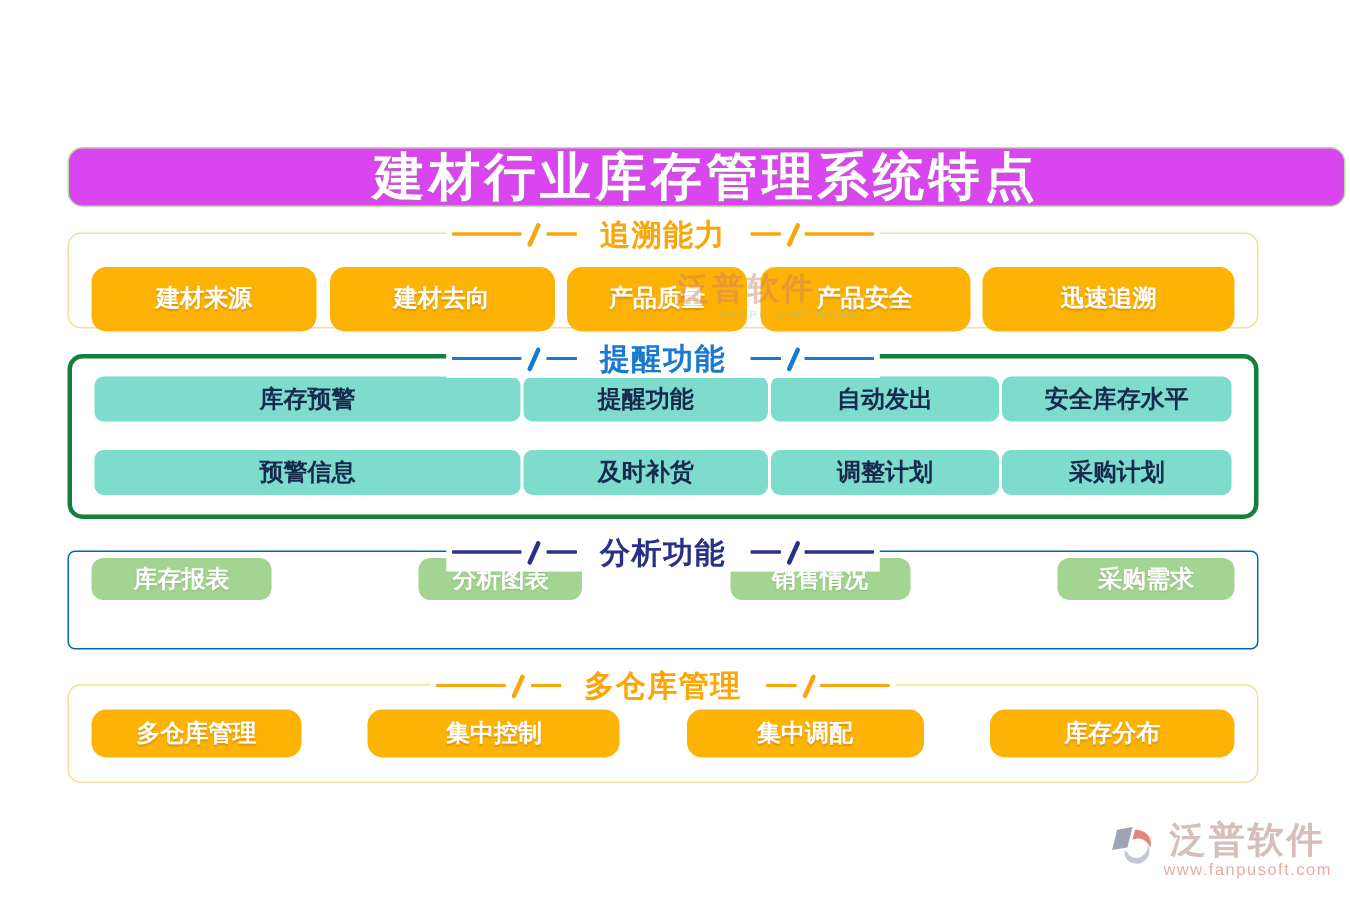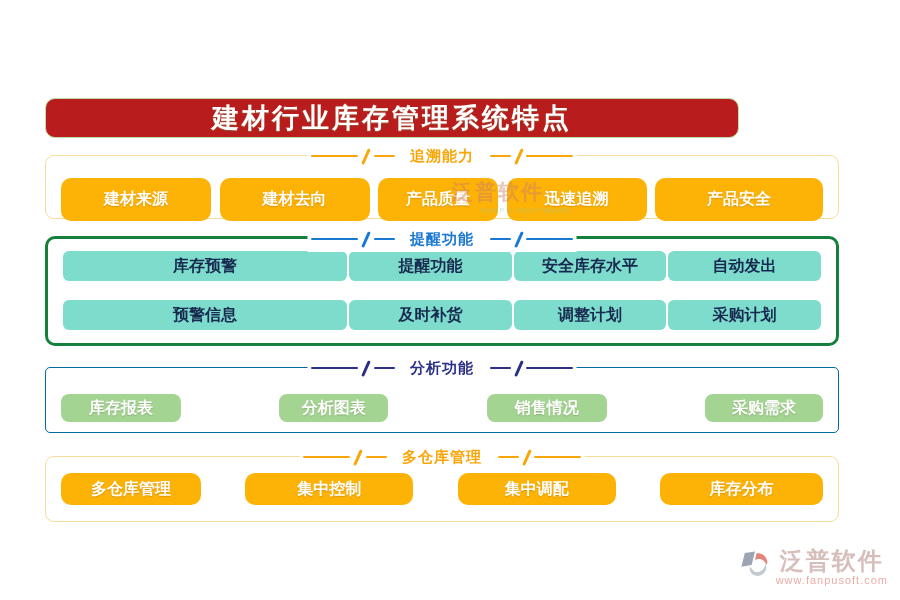--- a/index.html
+++ b/index.html
@@ -2,58 +2,58 @@
 <html><head>
 <meta charset="utf-8">
 <style>
   * { margin:0; padding:0; box-sizing:border-box; }
   html,body { background:#ffffff; }
   body { font-family:"Liberation Sans","DejaVu Sans",sans-serif; }
   .canvas { position:relative; width:900px; height:600px; background:#ffffff; overflow:hidden; }
 
   
   .title-bar {
-    position:absolute; left:45px; top:98px; width:694px; height:40px;
-    background:#b91c1c; border:1px solid #b9dea6; border-radius:10px;
+    position:absolute; left:45px; top:98px; width:852px; height:40px;
+    background:#d946ef; border:1px solid #b9dea6; border-radius:10px;
     display:flex; align-items:center; justify-content:center;
-    color:#ffffff; font-size:27px; font-weight:bold; letter-spacing:3px;
+    color:#ffffff; font-size:34px; font-weight:bold; letter-spacing:3px;
     text-shadow:0 1px 1px rgba(120,160,90,.45);
   }
 
   
   .section { position:absolute; left:45px; width:794px; background:#ffffff; border-radius:9px; }
   .sec1 { top:155px; height:64px; border:1px solid #f7dd9a; }
   .sec2 { top:236px; height:110px; border:3px solid #15803d; border-radius:10px; }
   .sec3 { top:367px; height:66px; border:1px solid #0369a1; border-radius:5px; }
   .sec4 { top:456px; height:66px; border:1px solid #f7dd9a; }
 
   
   .sec-header {
     position:absolute; top:-13px; left:50%; transform:translateX(-50%);
     display:flex; align-items:center; background:#ffffff; padding:0 4px;
     white-space:nowrap; height:26px;
   }
   .sec-header .line { height:0; border-top:2px solid; }
   .sec-header .line.long { width:46px; }
   .sec-header .line.short { width:20px; }
   .sec-header .slash { width:2.5px; height:17px; margin:0 7px; transform:rotate(24deg); border-radius:2px; }
-  .sec-header .sec-title { font-size:15px; font-weight:bold; margin:0 16px; letter-spacing:1px; }
+  .sec-header .sec-title { font-size:20px; font-weight:bold; margin:0 16px; letter-spacing:1px; }
   .hdr-orange .line, .hdr-orange .slash { border-color:#f9a60a; background:#f9a60a; }
   .hdr-orange .sec-title { color:#f9a60a; }
   .hdr-blue .line, .hdr-blue .slash { border-color:#1878d2; background:#1878d2; }
   .hdr-blue .sec-title { color:#1878d2; }
   .hdr-navy .line, .hdr-navy .slash { border-color:#2b3087; background:#2b3087; }
   .hdr-navy .sec-title { color:#2b3087; }
 
   
   .row { display:flex; justify-content:space-between; align-items:center; padding:0 15px; }
   .sec1 .row { margin-top:22px; }
   .sec2 .row1 { margin-top:12px; }
   .sec2 .row2 { margin-top:19px; }
-  .sec3 .row { margin-top:26px; }
+  .sec3 .row { margin-top:4px; }
   .sec4 .row { margin-top:16px; }
 
   .btn {
     display:flex; align-items:center; justify-content:center;
     font-weight:bold; font-size:16px; cursor:pointer; flex:0 0 auto;
   }
   .btn.orange {
     height:43px; background:#fcb305; color:#ffffff; border-radius:10px;
     text-shadow:0 1px 1px rgba(190,120,0,.5);
   }
@@ -106,40 +106,40 @@
       <span class="line short"></span>
       <span class="sec-title">追溯能力</span>
       <span class="line short"></span>
       <span class="slash"></span>
       <span class="line long"></span>
     </div>
     <div class="row">
       <div class="btn orange">建材来源</div>
       <div class="btn orange">建材去向</div>
       <div class="btn orange">产品质量</div>
+      <div class="btn orange">产品安全</div>
       <div class="btn orange">迅速追溯</div>
-      <div class="btn orange">产品安全</div>
     </div>
   </div>
 
   <div class="section sec2">
     <div class="sec-header hdr-blue">
       <span class="line long"></span>
       <span class="slash"></span>
       <span class="line short"></span>
       <span class="sec-title">提醒功能</span>
       <span class="line short"></span>
       <span class="slash"></span>
       <span class="line long"></span>
     </div>
     <div class="row row1">
       <div class="btn teal">库存预警</div>
       <div class="btn teal">提醒功能</div>
+      <div class="btn teal">自动发出</div>
       <div class="btn teal">安全库存水平</div>
-      <div class="btn teal">自动发出</div>
     </div>
     <div class="row row2">
       <div class="btn teal">预警信息</div>
       <div class="btn teal">及时补货</div>
       <div class="btn teal">调整计划</div>
       <div class="btn teal">采购计划</div>
     </div>
   </div>
 
   <div class="section sec3">

